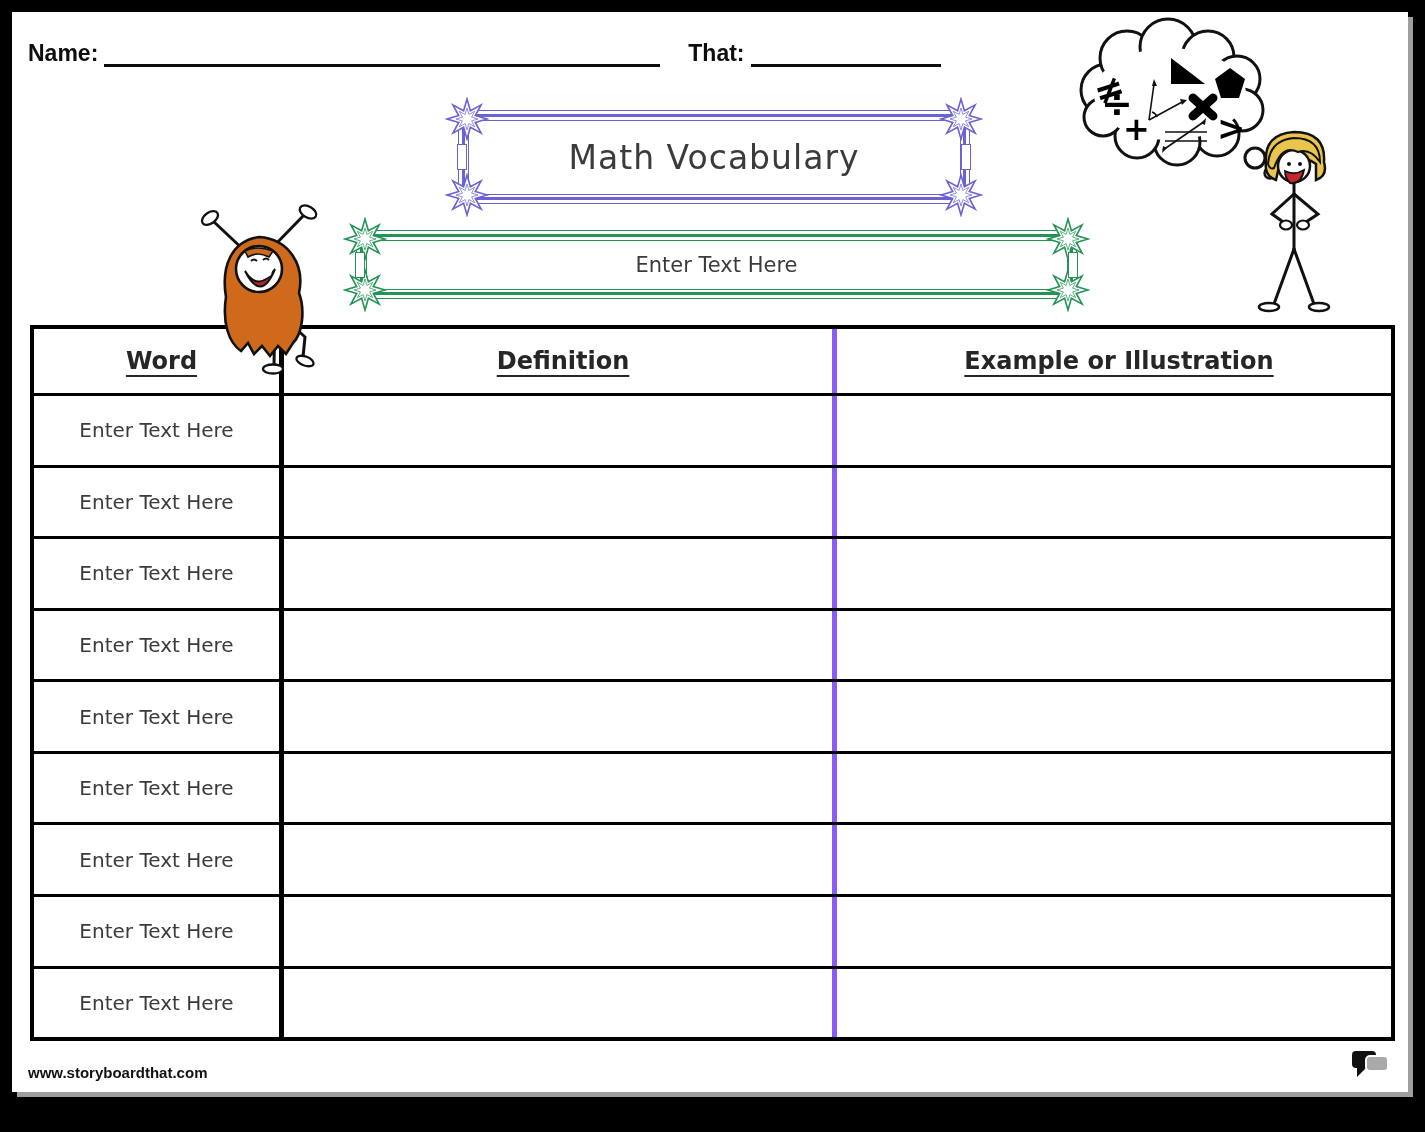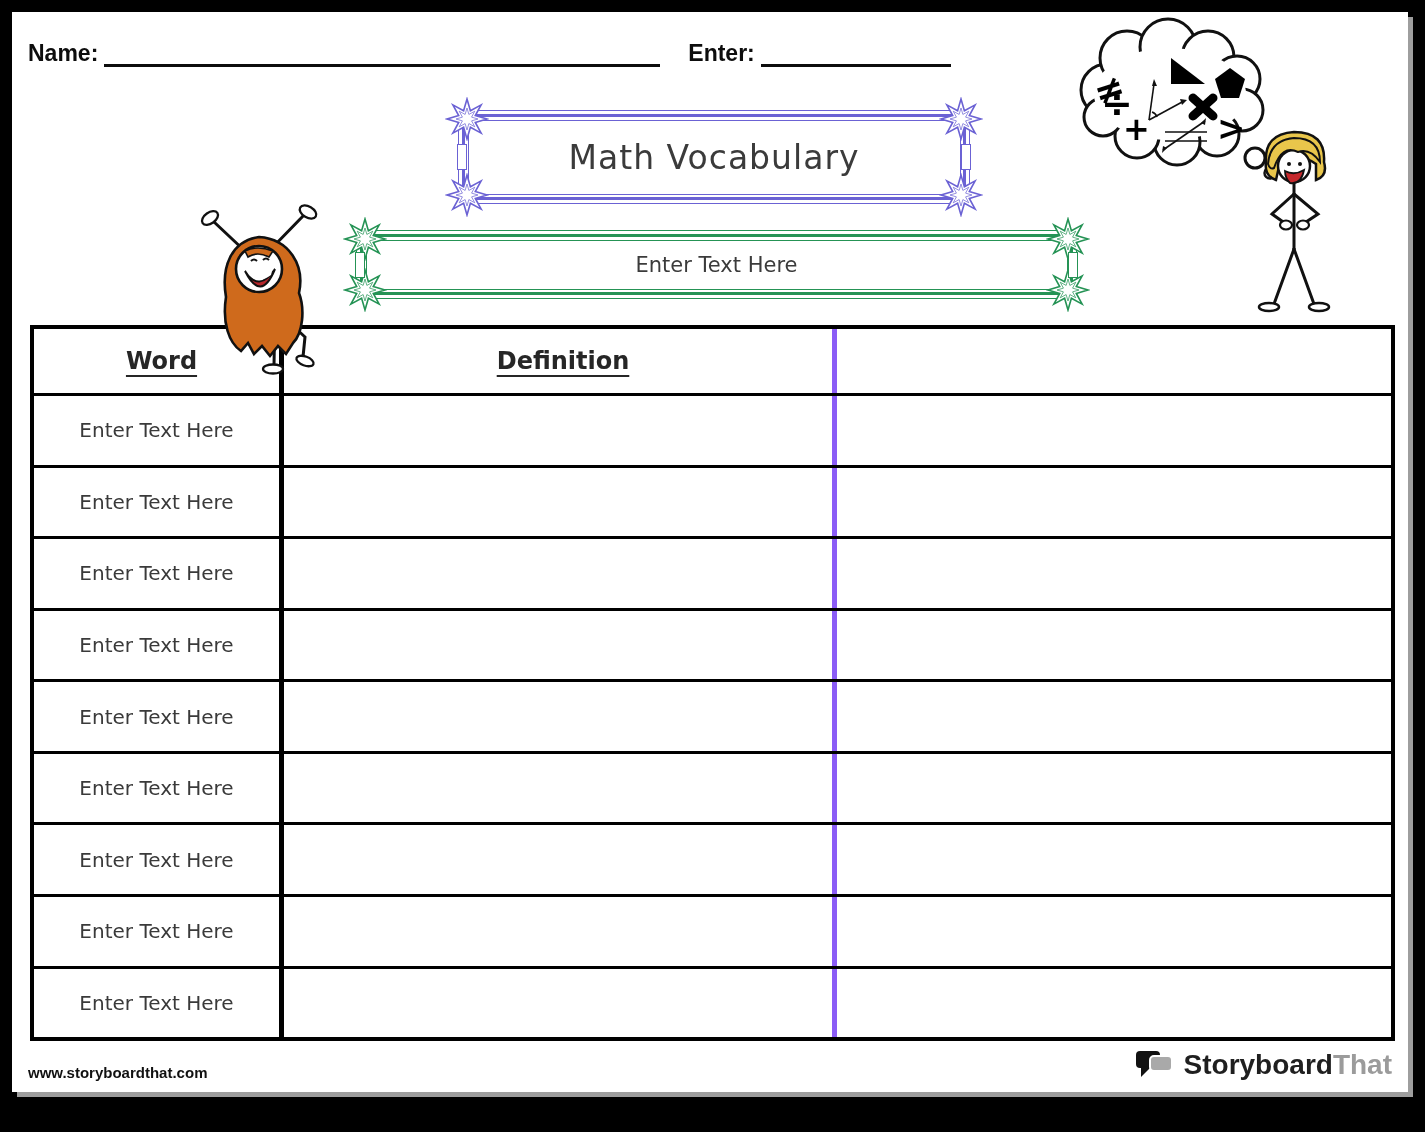--- a/index.html
+++ b/index.html
@@ -82,21 +82,21 @@
       <g id="star8">
         <polygon points="42,22 30.3,25.4 36.1,36.1 25.4,30.3 22,42 18.6,30.3 7.9,36.1 13.7,25.4 2,22 13.7,18.6 7.9,7.9 18.6,13.7 22,2 25.4,13.7 36.1,7.9 30.3,18.6" fill="#fff" stroke="currentColor" stroke-width="1.6"></polygon>
         <polygon points="42,22 30.3,25.4 36.1,36.1 25.4,30.3 22,42 18.6,30.3 7.9,36.1 13.7,25.4 2,22 13.7,18.6 7.9,7.9 18.6,13.7 22,2 25.4,13.7 36.1,7.9 30.3,18.6" fill="none" stroke="currentColor" stroke-width="1.3" transform="translate(9.9,9.9) scale(0.55)"></polygon>
       </g>
     </defs>
   </svg>
 
   <div class="name-date">
     <span>Name:</span>
     <div class="uline name-line"></div>
-    <span class="date-lbl">Enter:</span>
+    <span class="date-lbl">That:</span>
     <div class="uline date-line"></div>
   </div>
 
   <div class="fancy title-box" style="color:#6b62d4">
     <div class="l1"></div>
     <div class="l2"></div>
     <div class="l3"></div>
     <svg class="corner tl" viewBox="0 0 44 44">
         <use href="#star8"></use>
       </svg>
@@ -226,20 +226,23 @@
   </div>
 
   <div class="vtable">
     <div class="vrow hdr">
       <div class="cell c-word th">
           <span>Word</span>
         </div>
       <div class="cell c-def th">
           <span>Definition</span>
         </div>
+      <div class="cell c-ex th">
+          <span>Example or Illustration</span>
+        </div>
     </div>
 
     <div class="vrow">
       <div class="cell c-word td-word">
           <span>Enter Text Here</span>
         </div>
       <div class="cell c-def"></div>
       <div class="cell c-ex"></div>
     </div>
     <div class="vrow">
@@ -301,18 +304,15 @@
   </div>
 
   <div class="site-url">www.storyboardthat.com</div>
 
   <div class="logo">
     <svg width="42" height="38" viewBox="0 0 42 38">
       <rect x="2" y="5" width="24" height="17" rx="4" fill="#111"></rect>
       <polygon points="7,20 7,31 17,21" fill="#111"></polygon>
       <rect x="16" y="10" width="22" height="15" rx="4" fill="#a9a9a9" stroke="#fff" stroke-width="2"></rect>
     </svg>
-    <div class="logo-text">
-      <span class="p1">Storyboard</span><span class="p2">That</span>
-    </div>
   </div>
 
 </div>
 
 </body></html>

